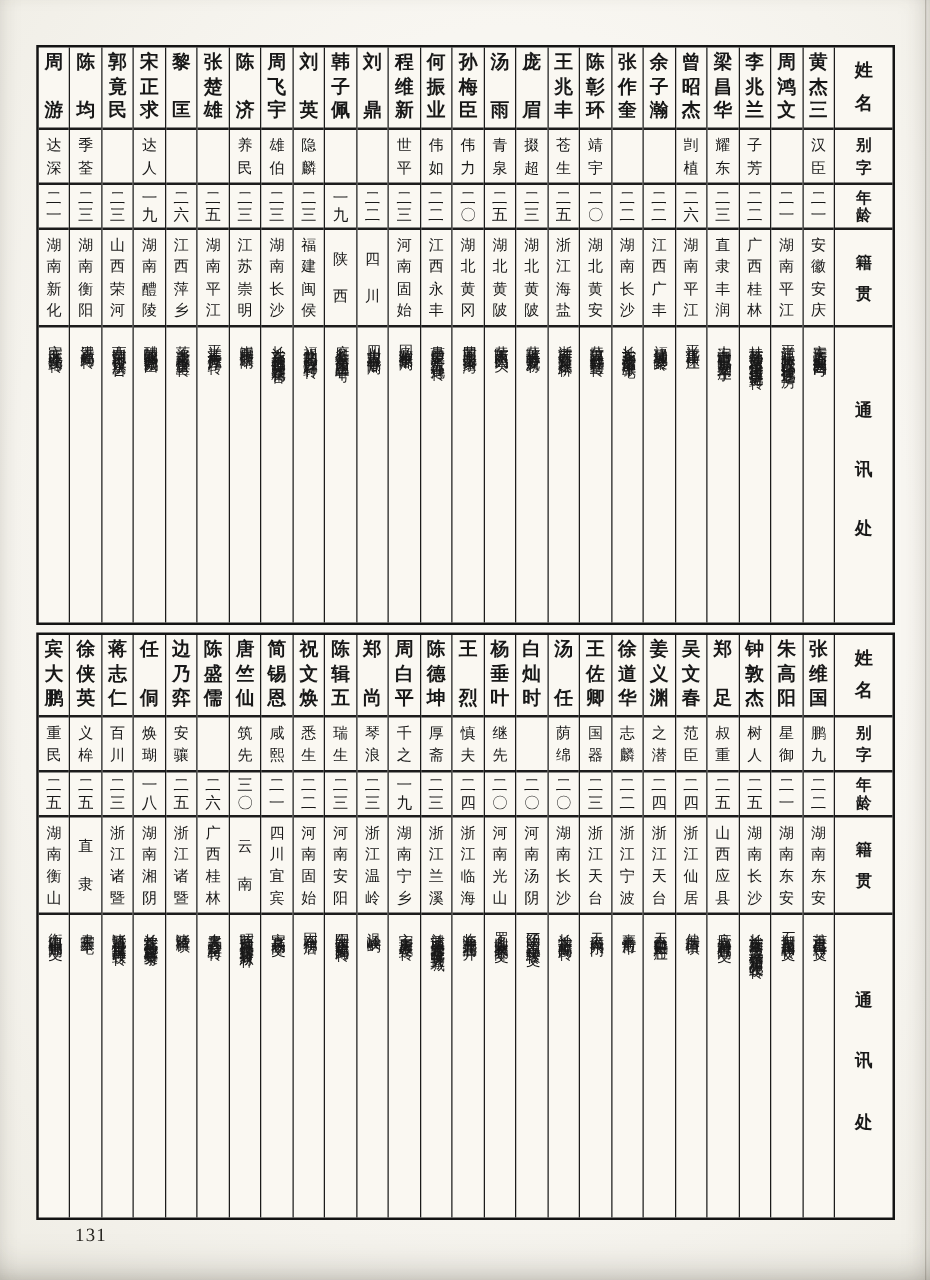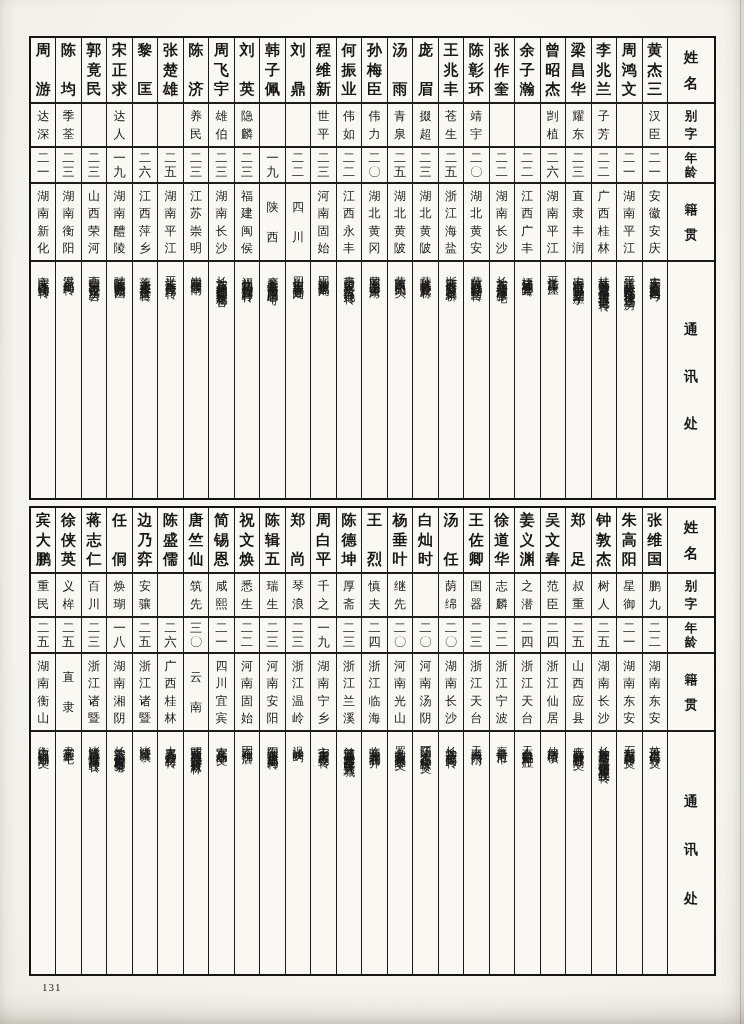--- a/index.html
+++ b/index.html
@@ -63,22 +63,22 @@
   .hdr .c-name{justify-content:space-evenly;padding:0;font-size:14.5px;}
   .hdr .c-cour{font-size:12.5px;}
   .hdr .c-nat{font-size:13px;padding:6px 0;}
   .c-addr-h{
     flex:1;border-bottom:none;
     justify-content:space-evenly;align-items:center;
     font-size:14px;font-weight:bold;line-height:1;
     padding:28px 0 34px 0;
   }
   .page-number{
-    position:absolute;left:42px;top:981px;
-    font-size:11px;letter-spacing:1px;color:#26241f;
+    position:absolute;left:60px;top:981px;
+    font-size:15px;letter-spacing:1px;color:#26241f;
   }
   .scan-edge-right{
     position:absolute;right:3px;top:0;height:100%;width:1.5px;
     background:rgba(95,88,75,.30);
   }
 </style>
 </head>
 <body>
 
 <div class="page">

